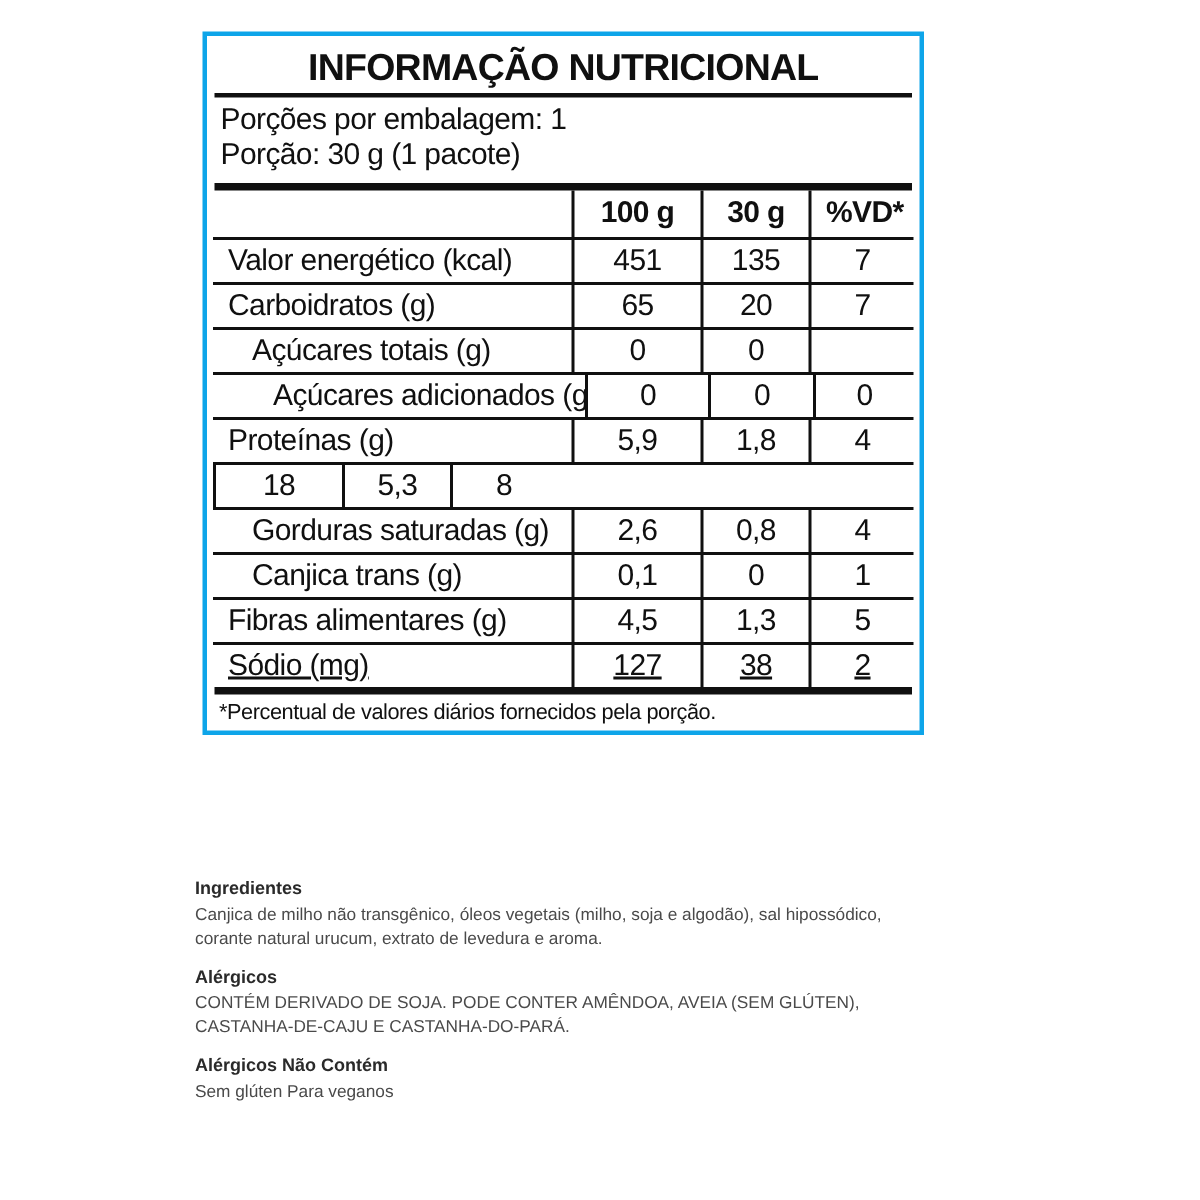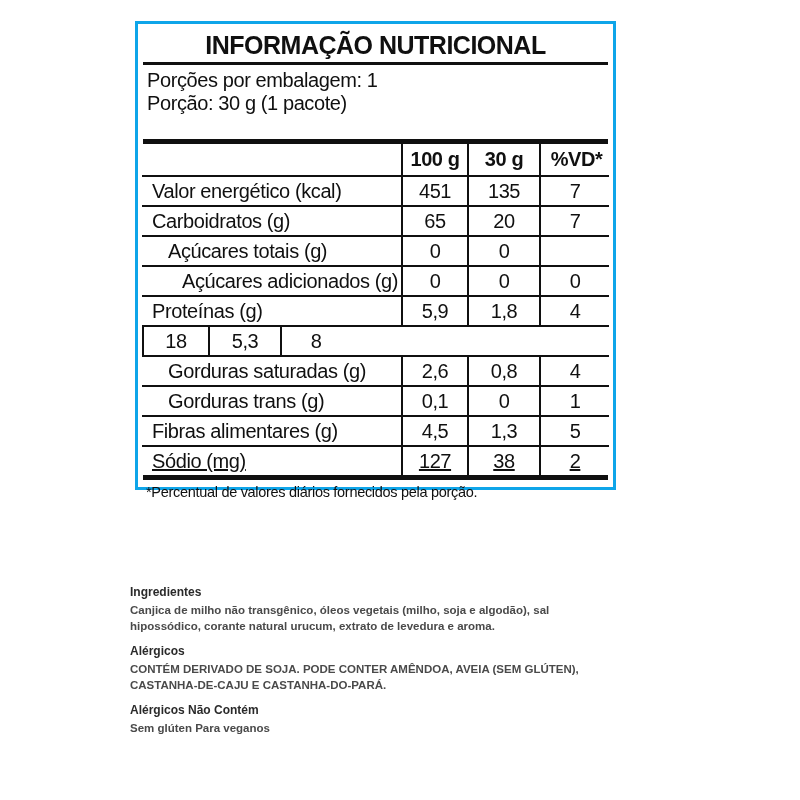--- a/index.html
+++ b/index.html
@@ -37,21 +37,21 @@
   }
 
   .rule {
     background: #101010;
     margin: 0 5px;
   }
   .rule-mid { height: 3px; }
   .rule-thick { height: 5px; }
 
   .nf-servings {
-    padding: 4px 9px 24px;
+    padding: 4px 9px 7px;
     font-size: 20px;
     line-height: 23px;
     letter-spacing: -0.4px;
   }
 
   .nf-grid {
     padding: 0 4px;
   }
 
   .nf-row {
@@ -85,21 +85,21 @@
     flex: 1 1 auto;
     padding-left: 10px;
   }
   .cell.label.indent-1 { padding-left: 26px; }
   .cell.label.indent-2 { padding-left: 40px; }
 
   .cell.val, .cell.hdr {
     border-left: 2px solid #101010;
     text-align: center;
   }
-  .col-1 { width: 66px; }
+  .col-1 { width: 86px; }
   .col-2 { width: 72px; }
   .col-3 { width: 70px; }
   .cell.hdr.col-3 {
     text-align: center;
     padding-left: 3px;
   }
 
   .nf-footnote {
     padding: 4px 8px 0;
     font-size: 14.5px;
@@ -119,21 +119,20 @@
   }
   .details h3 {
     margin: 0 0 2px 0;
     font-size: 12px;
     line-height: 16px;
     font-weight: 700;
     color: #2a2a2a;
   }
   .details p {
     margin: 0 0 9px 0;
-    font-weight: bold;
   }
 </style>
 </head>
 <body>
 
 <div class="label-card">
 
   <div class="nf-title">INFORMAÇÃO NUTRICIONAL</div>
 
   <div class="rule rule-mid"></div>
@@ -195,21 +194,21 @@
   </div>
 
   <div class="nf-row">
     <div class="cell label indent-1">Gorduras saturadas (g)</div>
     <div class="cell val col-1">2,6</div>
     <div class="cell val col-2">0,8</div>
     <div class="cell val col-3">4</div>
   </div>
 
   <div class="nf-row">
-    <div class="cell label indent-1">Gorduras trans (g)</div>
+    <div class="cell label indent-1">Canjica trans (g)</div>
     <div class="cell val col-1">0,1</div>
     <div class="cell val col-2">0</div>
     <div class="cell val col-3">1</div>
   </div>
 
   <div class="nf-row">
     <div class="cell label">Fibras alimentares (g)</div>
     <div class="cell val col-1">4,5</div>
     <div class="cell val col-2">1,3</div>
     <div class="cell val col-3">5</div>

